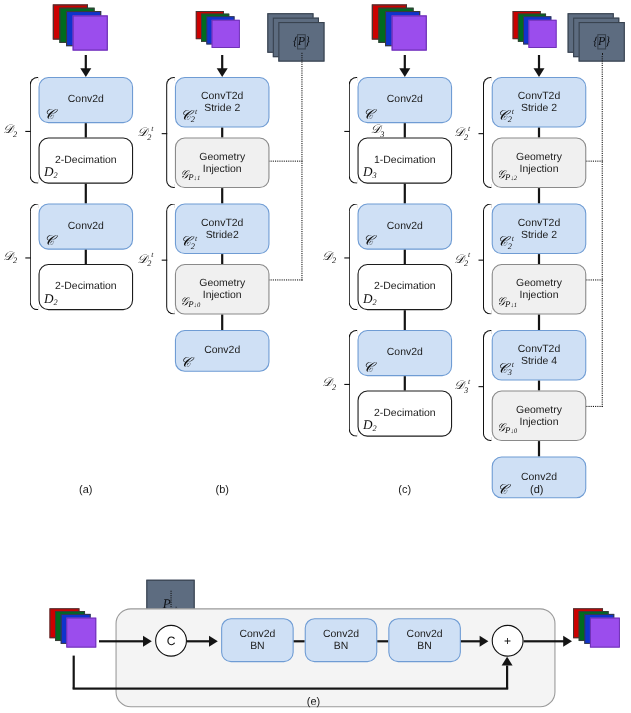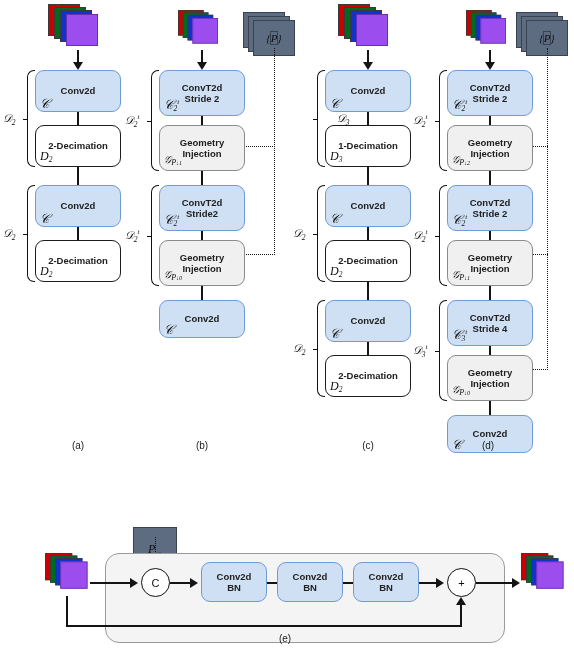--- a/index.html
+++ b/index.html
@@ -27,21 +27,21 @@
      display:flex;align-items:center;justify-content:center;
      font-family:"Liberation Serif",serif;font-style:italic;font-size:11px;color:#0e1116;}
 
   
   .box{position:absolute;box-sizing:border-box;border-radius:9px;
        display:flex;align-items:center;justify-content:center;
        text-align:center;font-size:9.5px;line-height:11.5px;color:#202020;}
   .box.blue{background:#cfe0f5;border:1.1px solid #6f9cd4;}
   .box.white{background:#ffffff;border:1.4px solid #1c1c1c;}
   .box.gray{background:#f0f0f0;border:1.2px solid #8a8a8a;}
-  .box .txt{pointer-events:none;font-weight:bold;}
+  .box .txt{pointer-events:none;}
 
   
   .sym{position:absolute;left:4px;bottom:1px;
        font-family:"Liberation Serif",serif;font-style:italic;font-size:12px;color:#101010;}
   .sym sup{font-size:7px;font-style:italic;vertical-align:super;}
   .sym sub{font-size:7.5px;font-style:italic;vertical-align:-2px;}
   .sym .scr{font-size:13px;}
 
   
   .vline{position:absolute;width:1.6px;background:#141414;}

